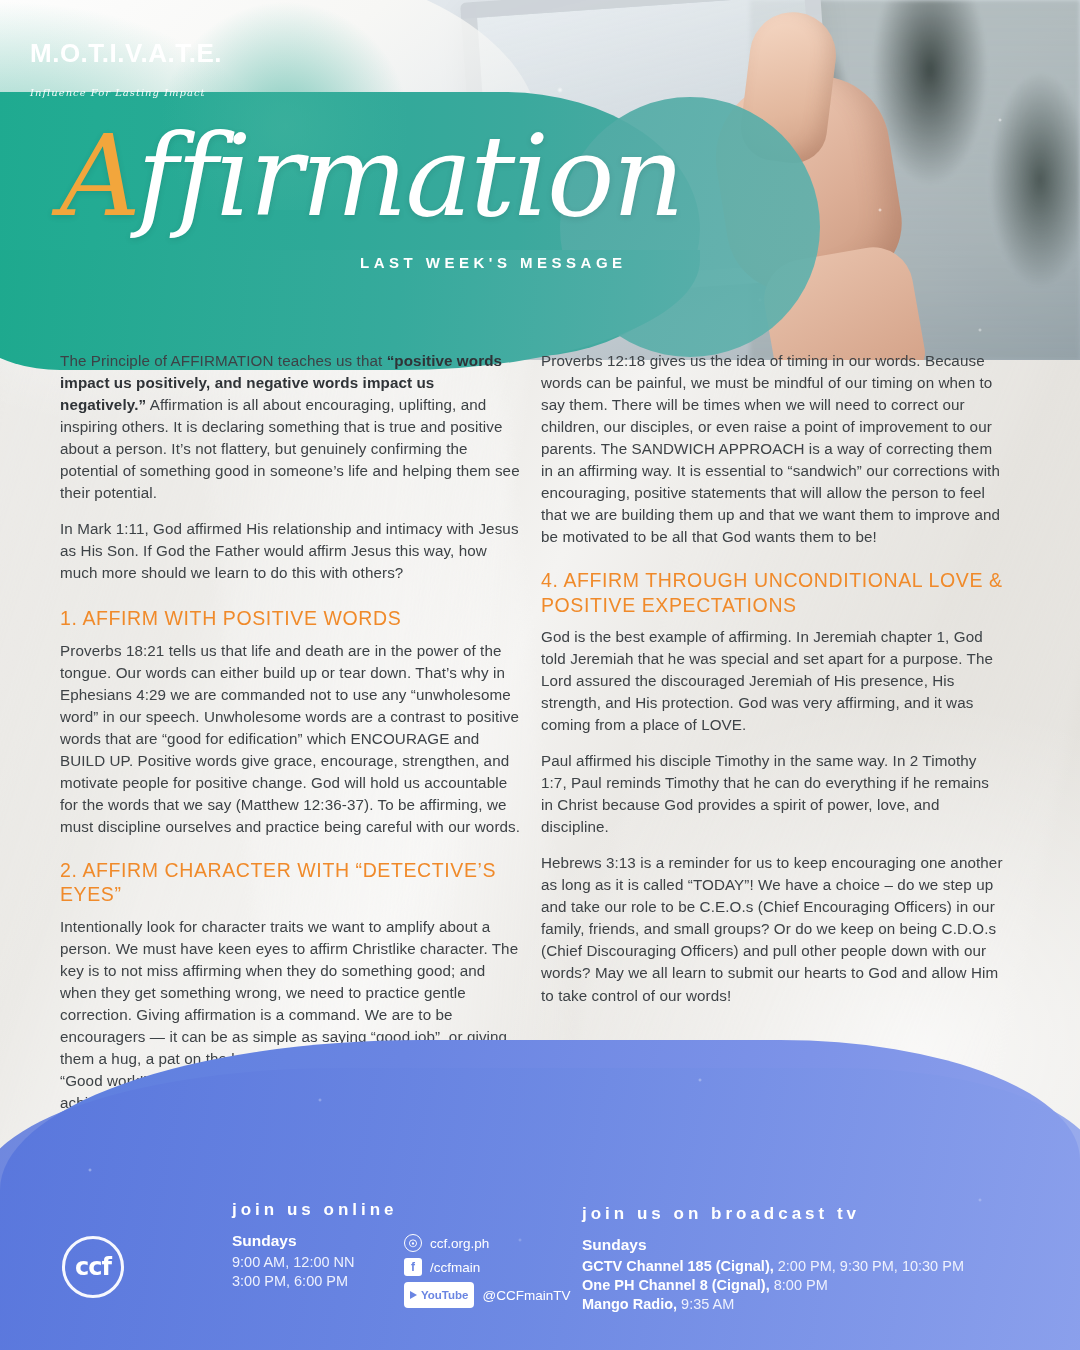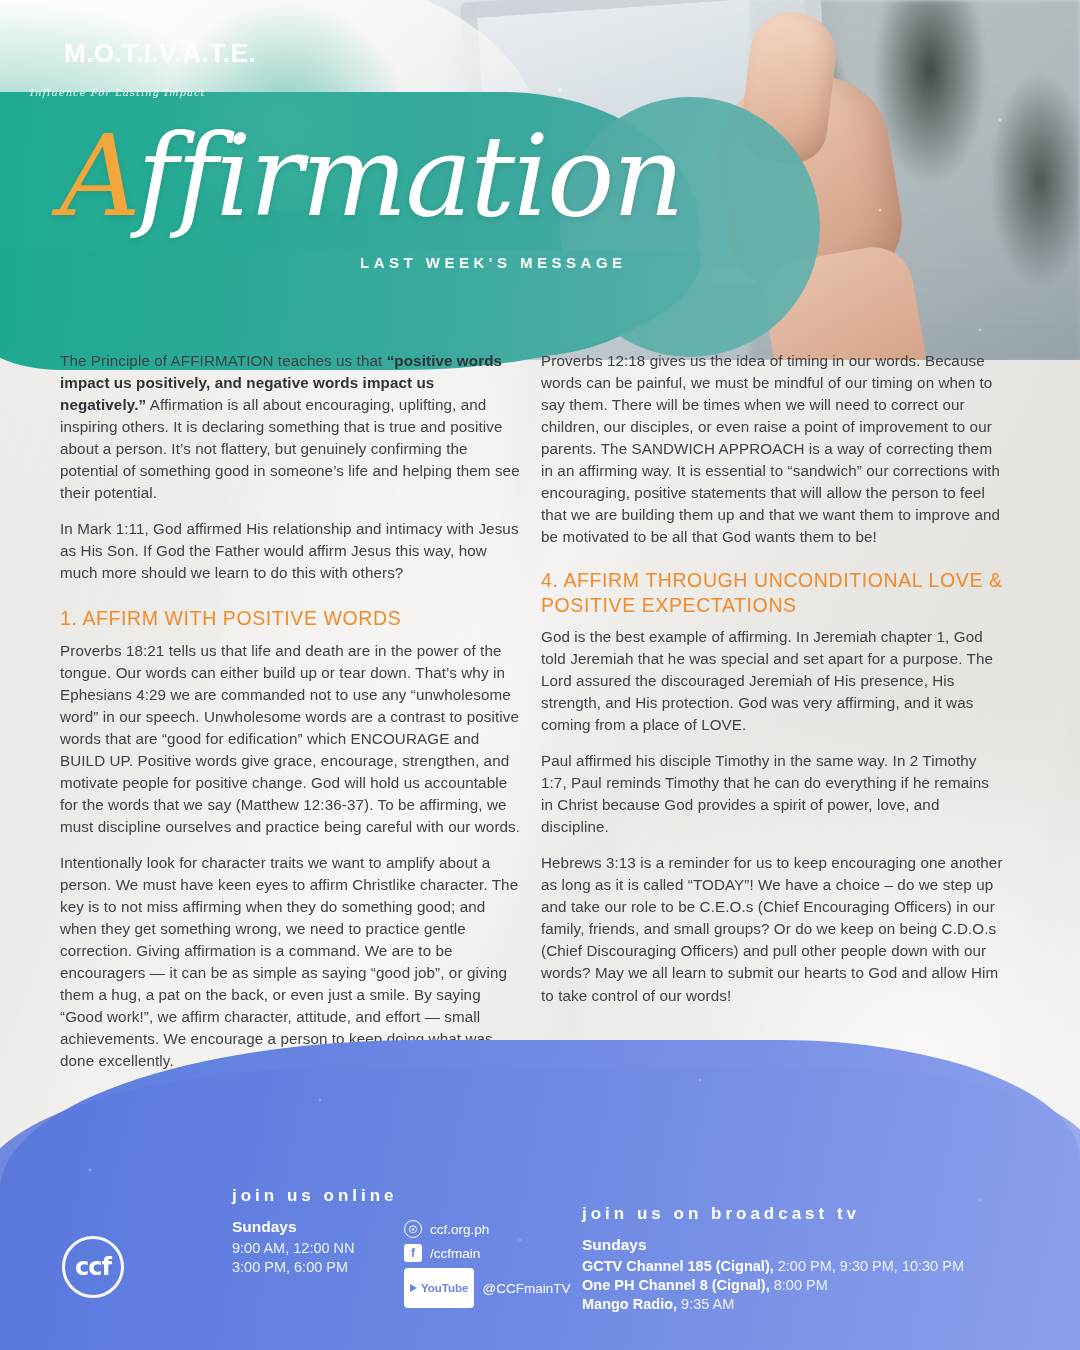--- a/index.html
+++ b/index.html
@@ -125,21 +125,21 @@
     position: absolute; left: 160px; top: 0px; width: 250px; height: 210px;
     background: radial-gradient(circle at 50% 60%, rgba(64,178,158,.65), rgba(64,178,158,0) 70%);
   }
 
   
   .logo {
     position: absolute; left: 30px; top: 38px; width: 260px; color: #ffffff;
   }
   .logo-main {
     font-family: "Liberation Sans", sans-serif;
-    font-weight: bold; font-size: 26px; letter-spacing: .5px; text-align: center;
+    font-weight: bold; font-size: 26px; letter-spacing: .5px;
   }
   .logo-sub {
     font-family: "DejaVu Serif", serif;
     font-style: italic; font-size: 10px; letter-spacing: 1px; margin-top: 18px;
     opacity: .95;
   }
 
   
   .title-wrap {
     position: absolute; left: 60px; top: 120px; width: 640px;
@@ -230,21 +230,21 @@
   .ic {
     width: 18px; height: 18px; display: inline-flex; align-items: center;
     justify-content: center; font-size: 12px; font-weight: bold;
     color: #6a85e2; background: #ffffff; border-radius: 3px;
   }
   .ic.globe { background: transparent; color: #ffffff; border: 1.5px solid #fff; border-radius: 50%; font-size: 10px; }
   .ic.fb { border-radius: 3px; }
   .yt-pill {
     display: inline-flex; align-items: center; gap: 4px;
     background: #ffffff; color: #6a85e2; border-radius: 4px;
-    padding: 14px 6px; font-size: 11.5px; font-weight: bold;
+    padding: 7px 6px; font-size: 11.5px; font-weight: bold;
   }
   .yt-play {
     width: 0; height: 0; border-left: 7px solid #6a85e2;
     border-top: 4.5px solid transparent; border-bottom: 4.5px solid transparent;
   }
 </style>
 </head>
 <body>
 
 <div id="page">
@@ -284,20 +284,21 @@
 
   <div class="columns">
 
     <div class="col">
       <p class="body"><span>The Principle of AFFIRMATION teaches us that </span><b>“positive words impact us positively, and negative words impact us negatively.”</b><span> Affirmation is all about encouraging, uplifting, and inspiring others. It is declaring something that is true and positive about a person. It’s not flattery, but genuinely confirming the potential of something good in someone’s life and helping them see their potential.</span></p>
       <p class="body">In Mark 1:11, God affirmed His relationship and intimacy with Jesus as His Son. If God the Father would affirm Jesus this way, how much more should we learn to do this with others?</p>
 
       <h3 class="section first">1. AFFIRM WITH POSITIVE WORDS</h3>
       <p class="body">Proverbs 18:21 tells us that life and death are in the power of the tongue. Our words can either build up or tear down. That’s why in Ephesians 4:29 we are commanded not to use any “unwholesome word” in our speech. Unwholesome words are a contrast to positive words that are “good for edification” which ENCOURAGE and BUILD UP. Positive words give grace, encourage, strengthen, and motivate people for positive change. God will hold us accountable for the words that we say (Matthew 12:36-37). To be affirming, we must discipline ourselves and practice being careful with our words.</p>
 
+      <h3 class="section">2. AFFIRM CHARACTER WITH “DETECTIVE’S EYES”</h3>
       <p class="body">Intentionally look for character traits we want to amplify about a person. We must have keen eyes to affirm Christlike character. The key is to not miss affirming when they do something good; and when they get something wrong, we need to practice gentle correction. Giving affirmation is a command. We are to be encouragers — it can be as simple as saying “good job”, or giving them a hug, a pat on the back, or even just a smile. By saying “Good work!”, we affirm character, attitude, and effort — small achievements. We encourage a person to keep doing what was done excellently.</p>
     </div>
 
     <div class="col">
       <p class="body">Proverbs 12:18 gives us the idea of timing in our words. Because words can be painful, we must be mindful of our timing on when to say them. There will be times when we will need to correct our children, our disciples, or even raise a point of improvement to our parents. The SANDWICH APPROACH is a way of correcting them in an affirming way. It is essential to “sandwich” our corrections with encouraging, positive statements that will allow the person to feel that we are building them up and that we want them to improve and be motivated to be all that God wants them to be!</p>
 
       <h3 class="section">4. AFFIRM THROUGH UNCONDITIONAL LOVE &amp; POSITIVE EXPECTATIONS</h3>
       <p class="body">God is the best example of affirming. In Jeremiah chapter 1, God told Jeremiah that he was special and set apart for a purpose. The Lord assured the discouraged Jeremiah of His presence, His strength, and His protection. God was very affirming, and it was coming from a place of LOVE.</p>
       <p class="body">Paul affirmed his disciple Timothy in the same way. In 2 Timothy 1:7, Paul reminds Timothy that he can do everything if he remains in Christ because God provides a spirit of power, love, and discipline.</p>
       <p class="body">Hebrews 3:13 is a reminder for us to keep encouraging one another as long as it is called “TODAY”! We have a choice – do we step up and take our role to be C.E.O.s (Chief Encouraging Officers) in our family, friends, and small groups? Or do we keep on being C.D.O.s (Chief Discouraging Officers) and pull other people down with our words? May we all learn to submit our hearts to God and allow Him to take control of our words!</p>

